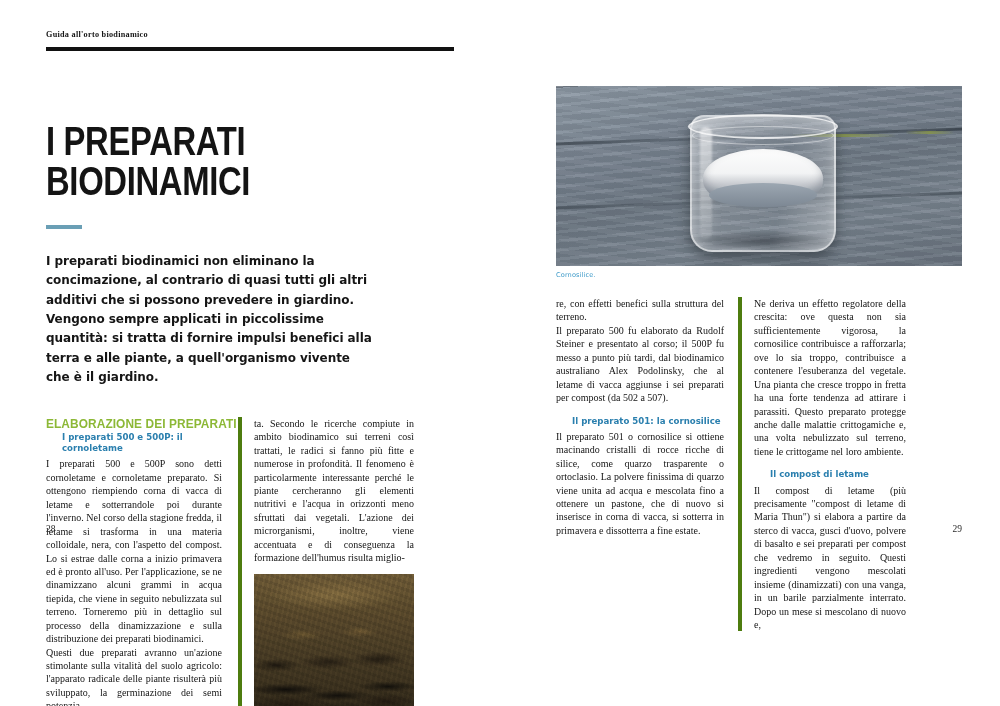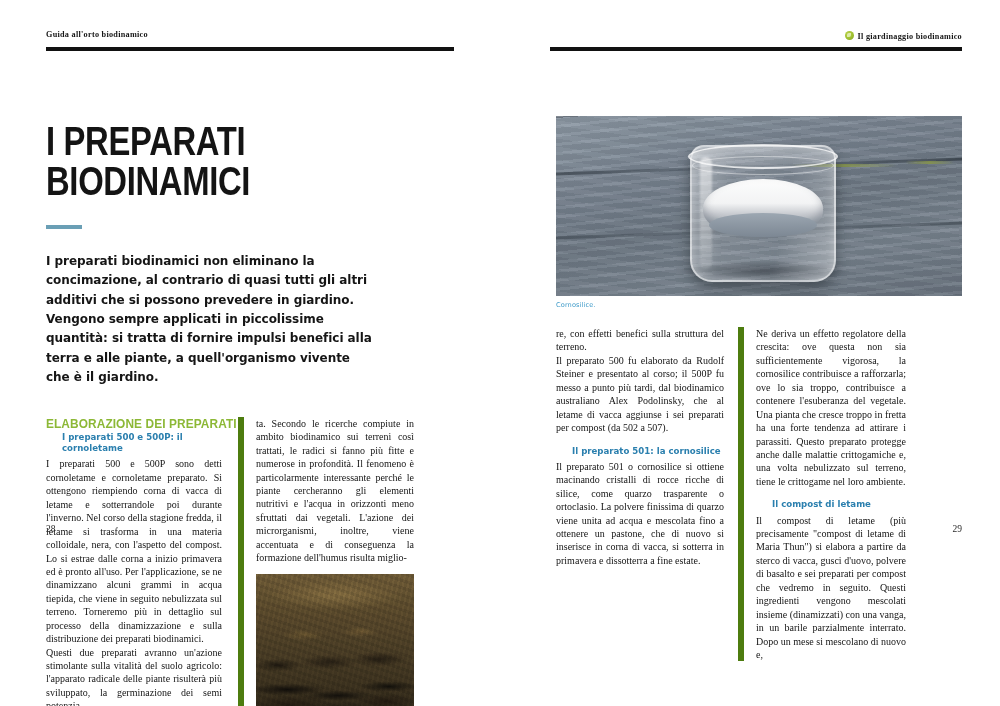--- a/index.html
+++ b/index.html
@@ -80,21 +80,21 @@
     max-width:330px;
   }
 
   
   .cols{display:flex;margin-top:29px;}
   .col{
     width:176px;
     box-sizing:border-box;
     position:relative;
   }
-  .col + .col{margin-left:16px;padding-left:12px;border-left:6px solid #4d7c0f;}
+  .col + .col{margin-left:16px;padding-left:12px;border-left:4px solid #4d7c0f;}
   .page-right .col{width:168px;}
   .page-right .col + .col{margin-left:14px;padding-left:12px;}
 
   h2.sec{
     font-family:"Liberation Sans Narrow","Liberation Sans", sans-serif;
     font-weight:700;
     font-size:12.5px;
     letter-spacing:.1px;
     color:#8cb836;
     margin:0 0 1px 0;
@@ -285,26 +285,20 @@
         </div>
       </div>
 
     </div>
 
     <div class="folio folio-left">28</div>
   </div>
 
   <div class="page page-right">
 
-    <div class="runhead runhead-right">
-      <div class="rh-text">
-        <span class="leaf-icon"></span><span>Il giardinaggio biodinamico</span>
-      </div>
-      <div class="rule"></div>
-    </div>
 
     <div class="fig" style="margin-top:56px;">
       <div class="fig-img photo-jar">
         <div class="slate-lines"></div>
         <div class="seam s1"></div>
         <div class="seam s2"></div>
         <div class="moss m1"></div>
         <div class="moss m2"></div>
         <div class="jar-shadow"></div>
         <div class="jar">

